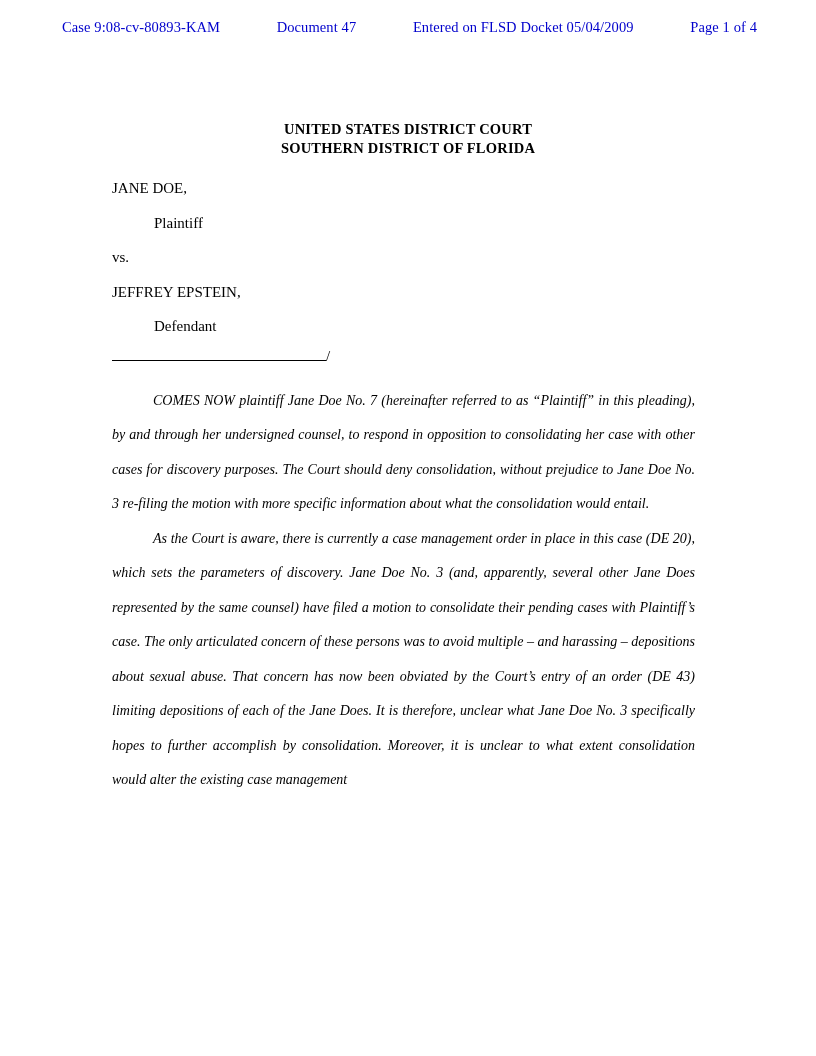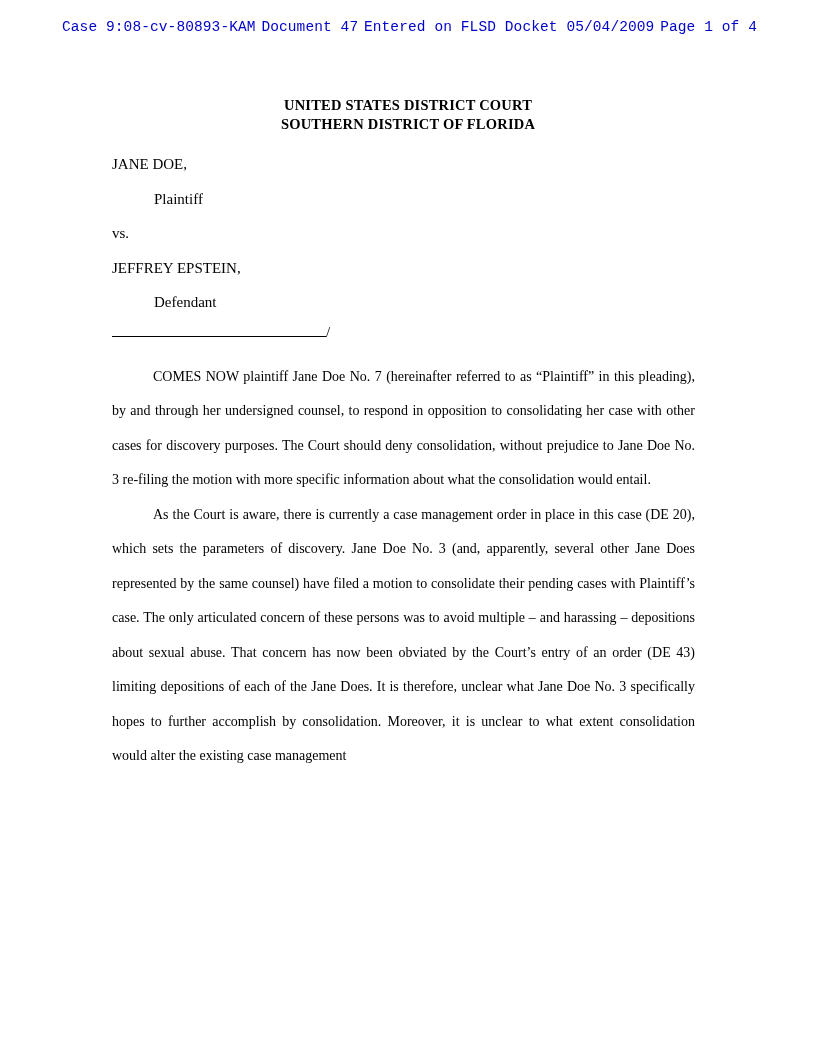--- a/index.html
+++ b/index.html
@@ -17,27 +17,27 @@
     background: #ffffff;
     position: relative;
     overflow: hidden;
   }
   
   .stamp {
     display: flex;
     justify-content: space-between;
     align-items: center;
     padding: 19px 59px 0 62px;
-    font-family: Liberation Mono, monospace;
+    font-family: Liberation Serif, serif;
     font-size: 14.5px;
     letter-spacing: 0.1px;
   }
   
   .court-heading {
-    margin-top: 61px;
+    margin-top: 84px;
     text-align: center;
     font-weight: bold;
     font-size: 14.5px;
     line-height: 18.5px;
     letter-spacing: 0.2px;
   }
   .case-no {
     margin-top: 19px;
     text-align: center;
     font-weight: bold;
@@ -86,20 +86,21 @@
   .doc-title .underlined { text-decoration: underline; text-underline-offset: 3px; }
   
   .body-text {
     margin-top: 19px;
     font-size: 14px;
   }
   .para {
     text-align: justify;
     text-indent: 41px;
     line-height: 34.5px;
+    font-style: italic;
   }
 </style>
 </head>
 <body>
 
 <div class="page">
 
   <div class="stamp" style="color: rgb(0, 0, 204);">
     <span>Case 9:08-cv-80893-KAM</span>
     <span>Document 47</span>

